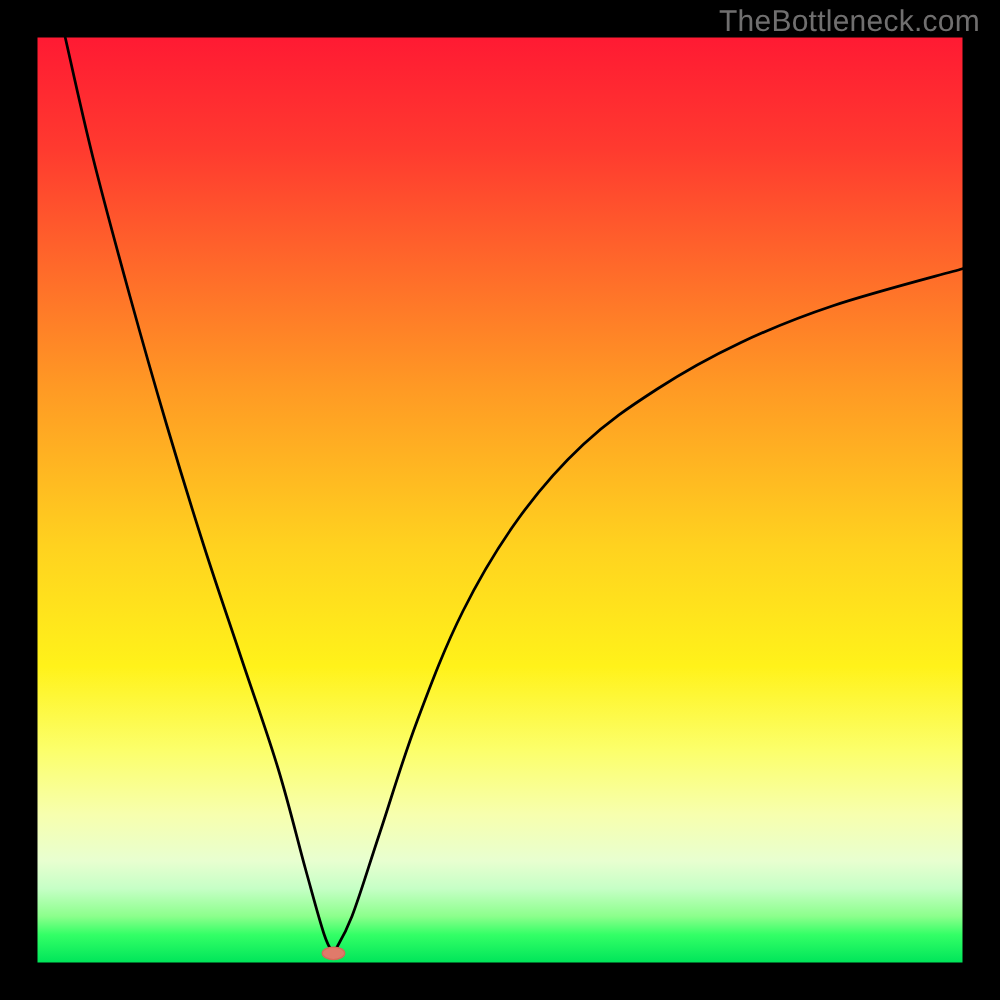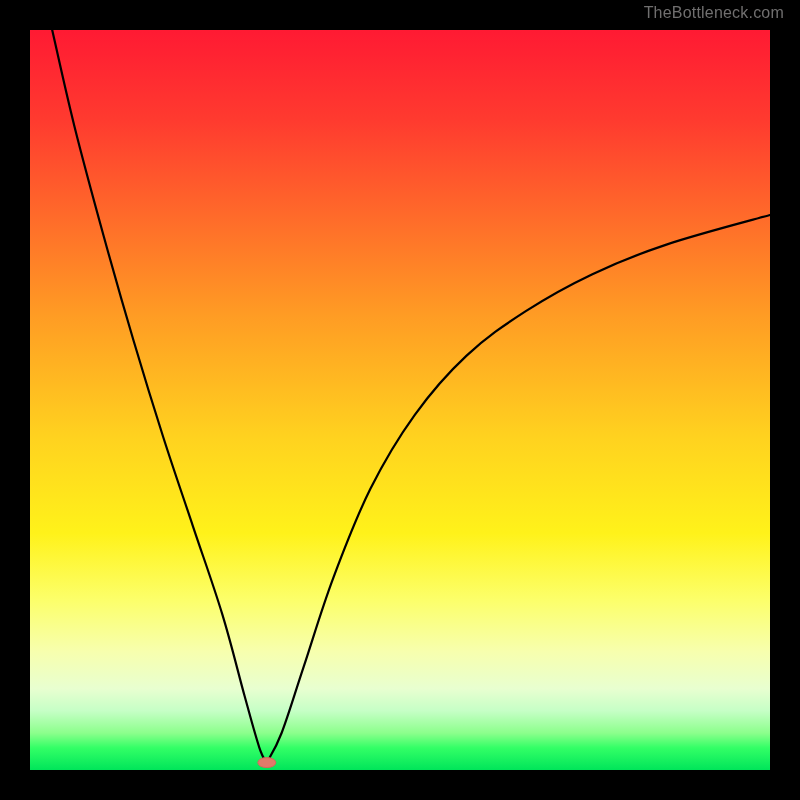--- a/index.html
+++ b/index.html
@@ -38,21 +38,21 @@
       #c6ffc6 92%,
       #8cff8c 95%,
       #33ff66 97%,
       #00e55a 100%);
   }
   .watermark {
     position: absolute;
     top: 4px;
     right: 16px;
     color: #706f6f;
-    font-size: 16px;
+    font-size: 24px;
     font-weight: 500;
     letter-spacing: 0.2px;
     user-select: none;
   }
   svg.curve {
     position: absolute;
     top: 0;
     left: 0;
     width: 740px;
     height: 740px;

